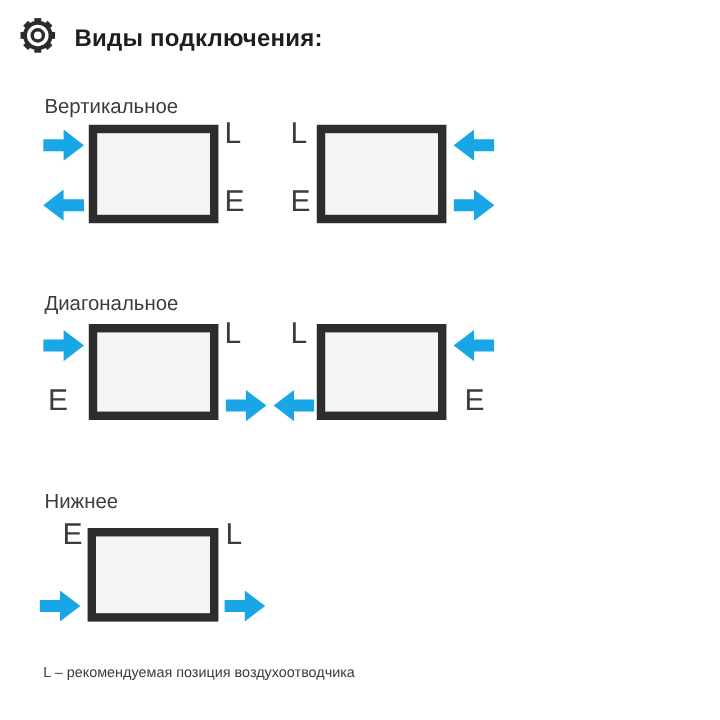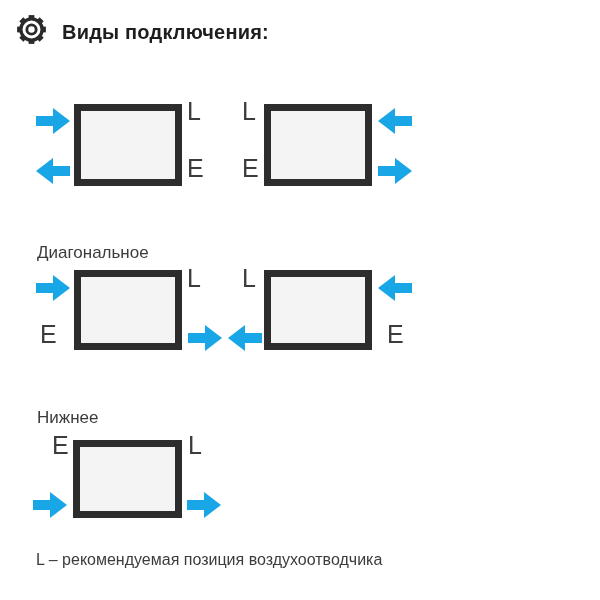--- a/index.html
+++ b/index.html
@@ -24,21 +24,21 @@
     position:absolute;background:var(--fill);
     border:7px solid var(--border);box-sizing:border-box;
   }
   .port{
     position:absolute;font-size:25px;line-height:25px;color:var(--text-gray);
   }
   .arrow{position:absolute;width:34px;height:26px;display:block;}
   .arrow polygon{fill:var(--arrow);}
   .flip{transform:scaleX(-1);}
   .legend{
-    position:absolute;left:36px;top:553px;font-size:16px;line-height:14.5px;
+    position:absolute;left:36px;top:553px;font-size:12px;line-height:14.5px;
     color:var(--text-gray);
   }
 </style>
 </head>
 <body>
 
 <div id="canvas">
 
   <span class="gear">
     <svg viewBox="0 0 28 28" width="31" height="31" aria-hidden="true">
@@ -51,20 +51,21 @@
         <rect x="20.5" y="11.4" width="6.5" height="5.2" transform="rotate(225 14 14)"></rect>
         <rect x="20.5" y="11.4" width="6.5" height="5.2" transform="rotate(270 14 14)"></rect>
         <rect x="20.5" y="11.4" width="6.5" height="5.2" transform="rotate(315 14 14)"></rect>
       </g>
       <circle cx="14" cy="14" r="9.6" fill="#ffffff" stroke="#2b2b2b" stroke-width="3"></circle>
       <circle cx="14" cy="14" r="4.2" fill="#ffffff" stroke="#2b2b2b" stroke-width="2.6"></circle>
     </svg>
   </span>
   <div class="page-title">Виды подключения:</div>
 
+  <div class="sec-title" style="left:37px;top:79px">Вертикальное</div>
 
   <svg class="arrow" style="left:36px;top:108px" viewBox="0 0 34 26">
       <polygon points="0,8 17,8 17,0 34,13 17,26 17,18 0,18"></polygon>
     </svg>
   <svg class="arrow flip" style="left:36px;top:158px" viewBox="0 0 34 26">
       <polygon points="0,8 17,8 17,0 34,13 17,26 17,18 0,18"></polygon>
     </svg>
   <div class="rad" style="left:74px;top:104px;width:108px;height:82px"></div>
   <span class="port" style="left:187px;top:99px">L</span>
   <span class="port" style="left:187px;top:156px">E</span>

